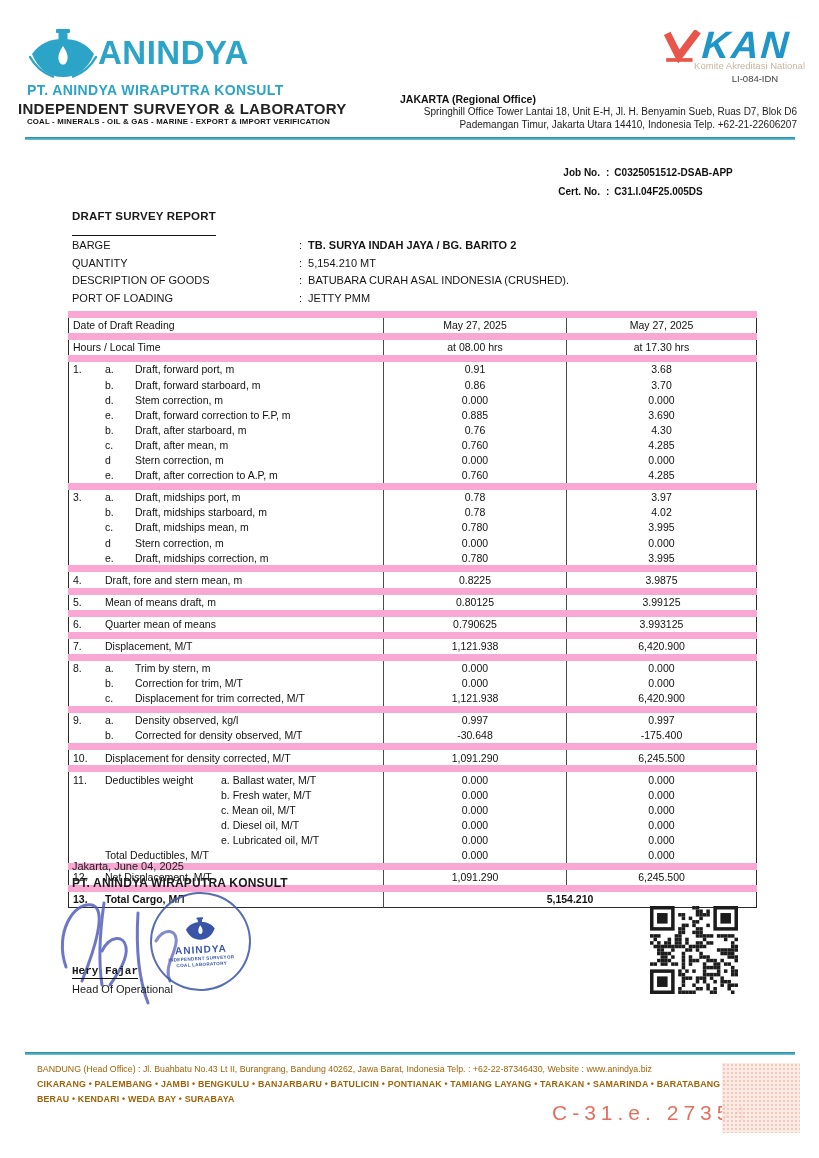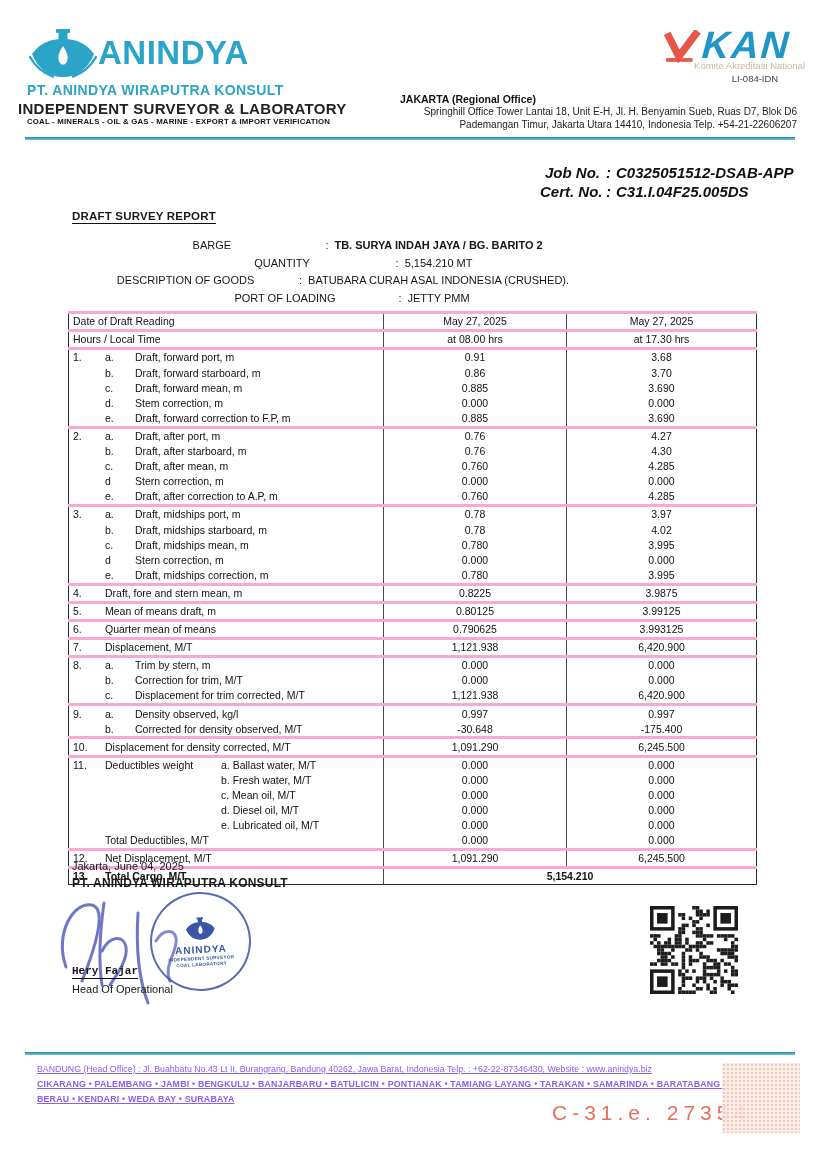--- a/index.html
+++ b/index.html
@@ -18,39 +18,39 @@
   .kan-code{left:700px;top:73px;width:110px;text-align:center;font-size:9.5px;color:#444;}
   .office-title{left:400px;top:93px;width:397px;text-align:left;font-size:10.5px;font-weight:bold;color:#111;}
   .office-a1{left:300px;top:106px;width:497px;text-align:right;font-size:10px;color:#222;}
   .office-a2{left:300px;top:118.5px;width:497px;text-align:right;font-size:10px;color:#222;}
 
   .rule{left:25px;width:770px;height:3px;background:linear-gradient(to bottom,#1f87a0,#74c8dd);}
   .rule-top{top:137px;}
   .rule-bottom{top:1052px;}
 
   
-  .meta{left:540px;top:164px;font-size:15px;font-weight:bold;color:#111;font-style:italic;}
+  .meta{left:540px;top:164px;font-size:10px;font-weight:bold;color:#111;}
   .meta-row{line-height:18.5px;white-space:nowrap;}
   .meta-label{display:inline-block;width:60px;text-align:right;}
   .meta-colon{display:inline-block;margin:0 5px 0 6px;}
 
   
-  .report-title{left:72px;top:210px;font-size:11.5px;font-weight:bold;border-bottom:1.5px solid #111;padding-bottom:1px;letter-spacing:.2px;}
-  .info{left:72px;top:237px;font-size:11px;color:#151515;text-align:center;}
+  .report-title{left:72px;top:210px;font-size:11.5px;font-weight:bold;border-bottom:1.5px solid #111;padding-bottom:13px;letter-spacing:.2px;}
+  .info{left:72px;top:237px;font-size:11px;color:#151515;}
   .info-row{line-height:17.6px;white-space:nowrap;}
   .info-label{display:inline-block;width:227px;}
   .info-colon{display:inline-block;margin-right:6px;}
   .vb{font-weight:bold;}
 
   
   .tbl-wrap{left:68px;top:311px;width:688px;}
   table.survey{border-collapse:collapse;width:688px;table-layout:fixed;border:1.6px solid #2b2b2b;}
   table.survey td{height:15.1px;line-height:1;font-size:10.5px;color:#111;padding:0 4px;overflow:hidden;white-space:nowrap;}
   table.survey td+td{border-left:1px solid #4a4a4a;}
-  table.survey tr.bt td{border-top:3px solid #f9a8d4;margin-left:14px;}
+  table.survey tr.bt td{border-top:7px solid #f9a8d4;margin-left:14px;}
   td.c1 .n{display:inline-block;width:32px;}
   td.c1 .s{display:inline-block;width:30px;}
   td.c1 .lblw{display:inline-block;width:116px;}
   td.val{text-align:center;}
   .strong{font-weight:bold;}
   col.c-label{width:315px;} col.c-init{width:183px;} col.c-final{width:190px;}
 
   
   .place-date{left:72px;top:860px;font-size:11px;}
   .company2{left:72px;top:876px;font-size:12px;font-weight:bold;letter-spacing:.2px;}
@@ -58,21 +58,21 @@
   .stamp{left:150px;top:892px;width:97px;height:95px;border:2.6px solid rgba(58,85,168,.85);border-radius:50%;
          display:flex;flex-direction:column;align-items:center;justify-content:center;gap:1px;
          color:#3a55a8;transform:rotate(-3deg);background:rgba(255,255,255,.15);}
   .stamp-name{font-size:10px;font-weight:bold;letter-spacing:1px;}
   .stamp-small{font-size:4.6px;font-weight:bold;letter-spacing:.3px;}
   .signer{left:72px;top:965px;font-size:11px;font-weight:bold;border-bottom:1.6px solid #111;padding-bottom:.5px;font-family:Liberation Mono, monospace;}
   .role{left:72px;top:983px;font-size:11px;}
   .qr{left:650px;top:906px;}
 
   
-  .footer-text{left:37px;top:1062px;width:760px;color:#8b5cf6;text-decoration:underline;}
+  .footer-text{left:37px;top:1062px;width:760px;color:#a16207;}
   .f1{font-size:8.8px;line-height:15px;}
   .f2,.f3{font-size:8.8px;font-weight:bold;line-height:15px;letter-spacing:.2px;}
   .red-code{left:552px;top:1101px;font-size:21px;color:#e2604d;letter-spacing:5px;opacity:.9;}
   .pink-stamp{left:722px;top:1063px;width:78px;height:70px;background-color:#faeae3;
               background-image:radial-gradient(#f0c3b5 1px,transparent 1.1px);background-size:4px 4px;opacity:.9;}
 </style>
 </head>
 <body>
 
 <div class="page">
@@ -94,21 +94,21 @@
 
   <svg class="abs" style="left:663px;top:30px" width="38" height="33" viewBox="0 0 36 31">
     <path d="M4 3 L15 25 L33 1" stroke="#e8554a" stroke-width="7" fill="none"></path>
     <rect x="3" y="26.5" width="25" height="3.5" fill="#e8554a"></rect>
   </svg>
   <div class="abs kan-word">KAN</div>
   <div class="abs kan-sub">Komite Akreditasi National</div>
   <div class="abs kan-code">LI-084-IDN</div>
   <div class="abs office-title">JAKARTA (Regional Office)</div>
   <div class="abs office-a1">Springhill Office Tower Lantai 18, Unit E-H, Jl. H. Benyamin Sueb, Ruas D7, Blok D6</div>
-  <div class="abs office-a2">Pademangan Timur, Jakarta Utara 14410, Indonesia Telp. +54-21-22606207</div>
+  <div class="abs office-a2">Pademangan Timur, Jakarta Utara 14410, Indonesia Telp. +62-21-22606207</div>
 
   <div class="abs rule rule-top"></div>
 
   <div class="abs meta">
     <div class="meta-row">
       <span class="meta-label">Job No.</span><span class="meta-colon">:</span><span>C0325051512-DSAB-APP</span>
     </div>
     <div class="meta-row">
       <span class="meta-label">Cert. No.</span><span class="meta-colon">:</span><span>C31.I.04F25.005DS</span>
     </div>
@@ -153,38 +153,28 @@
             <td class="c1"><span class="n">1.</span><span class="s">a.</span><span>Draft, forward port, m</span></td>
             <td class="val">0.91</td>
             <td class="val">3.68</td>
           </tr>
           <tr>
             <td class="c1"><span class="n"></span><span class="s">b.</span><span>Draft, forward starboard, m</span></td>
             <td class="val">0.86</td>
             <td class="val">3.70</td>
           </tr>
           <tr>
-            <td class="c1"><span class="n"></span><span class="s">c.</span><span>Draft, forward mean, m</span></td>
-            <td class="val">0.885</td>
-            <td class="val">3.690</td>
-          </tr>
-          <tr>
             <td class="c1"><span class="n"></span><span class="s">d.</span><span>Stem correction, m</span></td>
             <td class="val">0.000</td>
             <td class="val">0.000</td>
           </tr>
           <tr>
             <td class="c1"><span class="n"></span><span class="s">e.</span><span>Draft, forward correction to F.P, m</span></td>
             <td class="val">0.885</td>
             <td class="val">3.690</td>
-          </tr>
-          <tr class="bt">
-            <td class="c1"><span class="n">2.</span><span class="s">a.</span><span>Draft, after port, m</span></td>
-            <td class="val">0.76</td>
-            <td class="val">4.27</td>
           </tr>
           <tr>
             <td class="c1"><span class="n"></span><span class="s">b.</span><span>Draft, after starboard, m</span></td>
             <td class="val">0.76</td>
             <td class="val">4.30</td>
           </tr>
           <tr>
             <td class="c1"><span class="n"></span><span class="s">c.</span><span>Draft, after mean, m</span></td>
             <td class="val">0.760</td>
             <td class="val">4.285</td>

